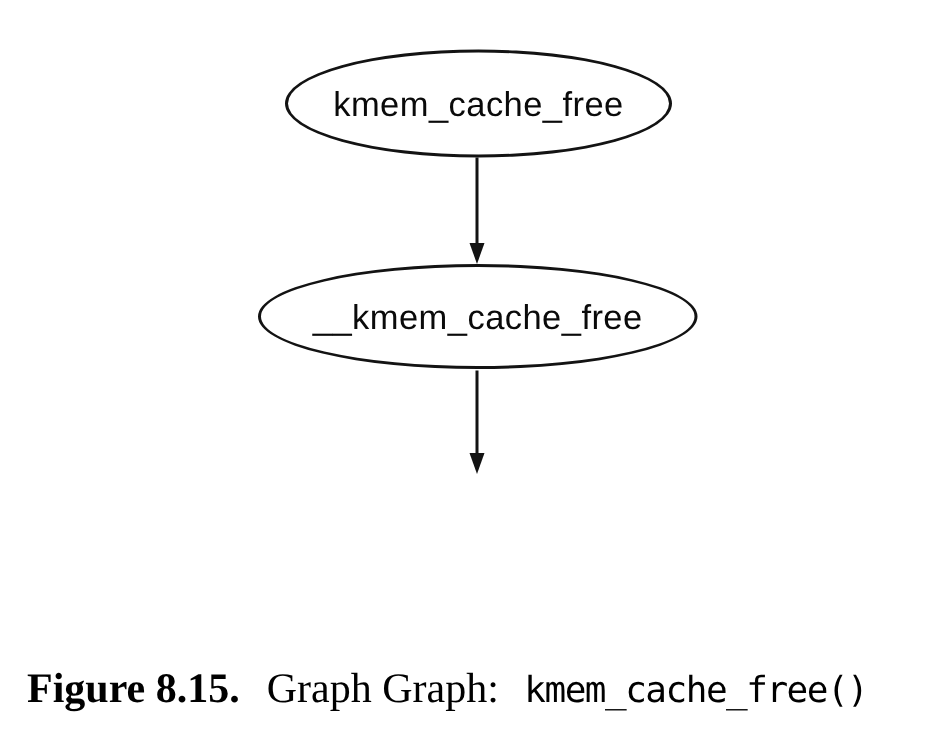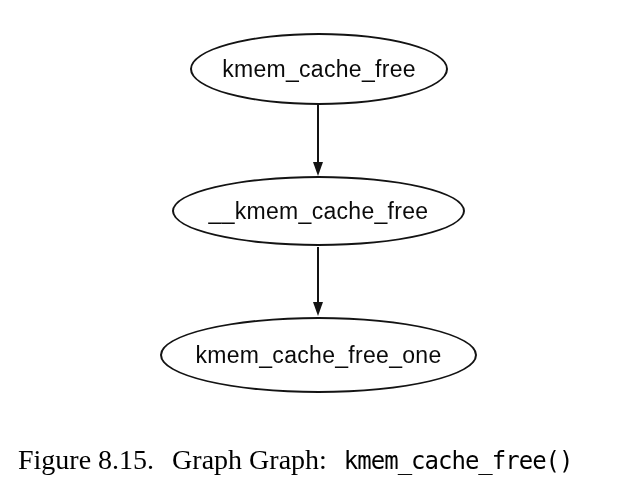--- a/index.html
+++ b/index.html
@@ -60,21 +60,21 @@
   .caption {
     position: absolute;
     left: 18px;
     top: 444px;
     white-space: nowrap;
     font-family: "Liberation Serif", serif;
     font-size: 28px;
     color: #000000;
   }
   .caption .fig-label {
-    font-weight: normal;
+    font-weight: bold;
     text-align: center;
   }
   .caption .fig-text {
     margin-left: 11px;
   }
   .caption .fig-code {
     font-family: "DejaVu Sans Mono", monospace;
     font-size: 24px;
     margin-left: 10px;
     letter-spacing: -1px;
@@ -92,23 +92,20 @@
   <div class="edge-line edge-1-line"></div>
   <div class="arrowhead edge-1-head"></div>
 
   <div class="node node-2">
     <span>__kmem_cache_free</span>
   </div>
 
   <div class="edge-line edge-2-line"></div>
   <div class="arrowhead edge-2-head"></div>
 
-  <div class="node node-3">
-    <span>kmem_cache_free_one</span>
-  </div>
 
   <div class="caption">
     <span class="fig-label">Figure 8.15.</span>
     <span class="fig-text">Graph Graph:</span>
     <span class="fig-code">kmem_cache_free()</span>
   </div>
 
 </div>
 
 </body></html>

